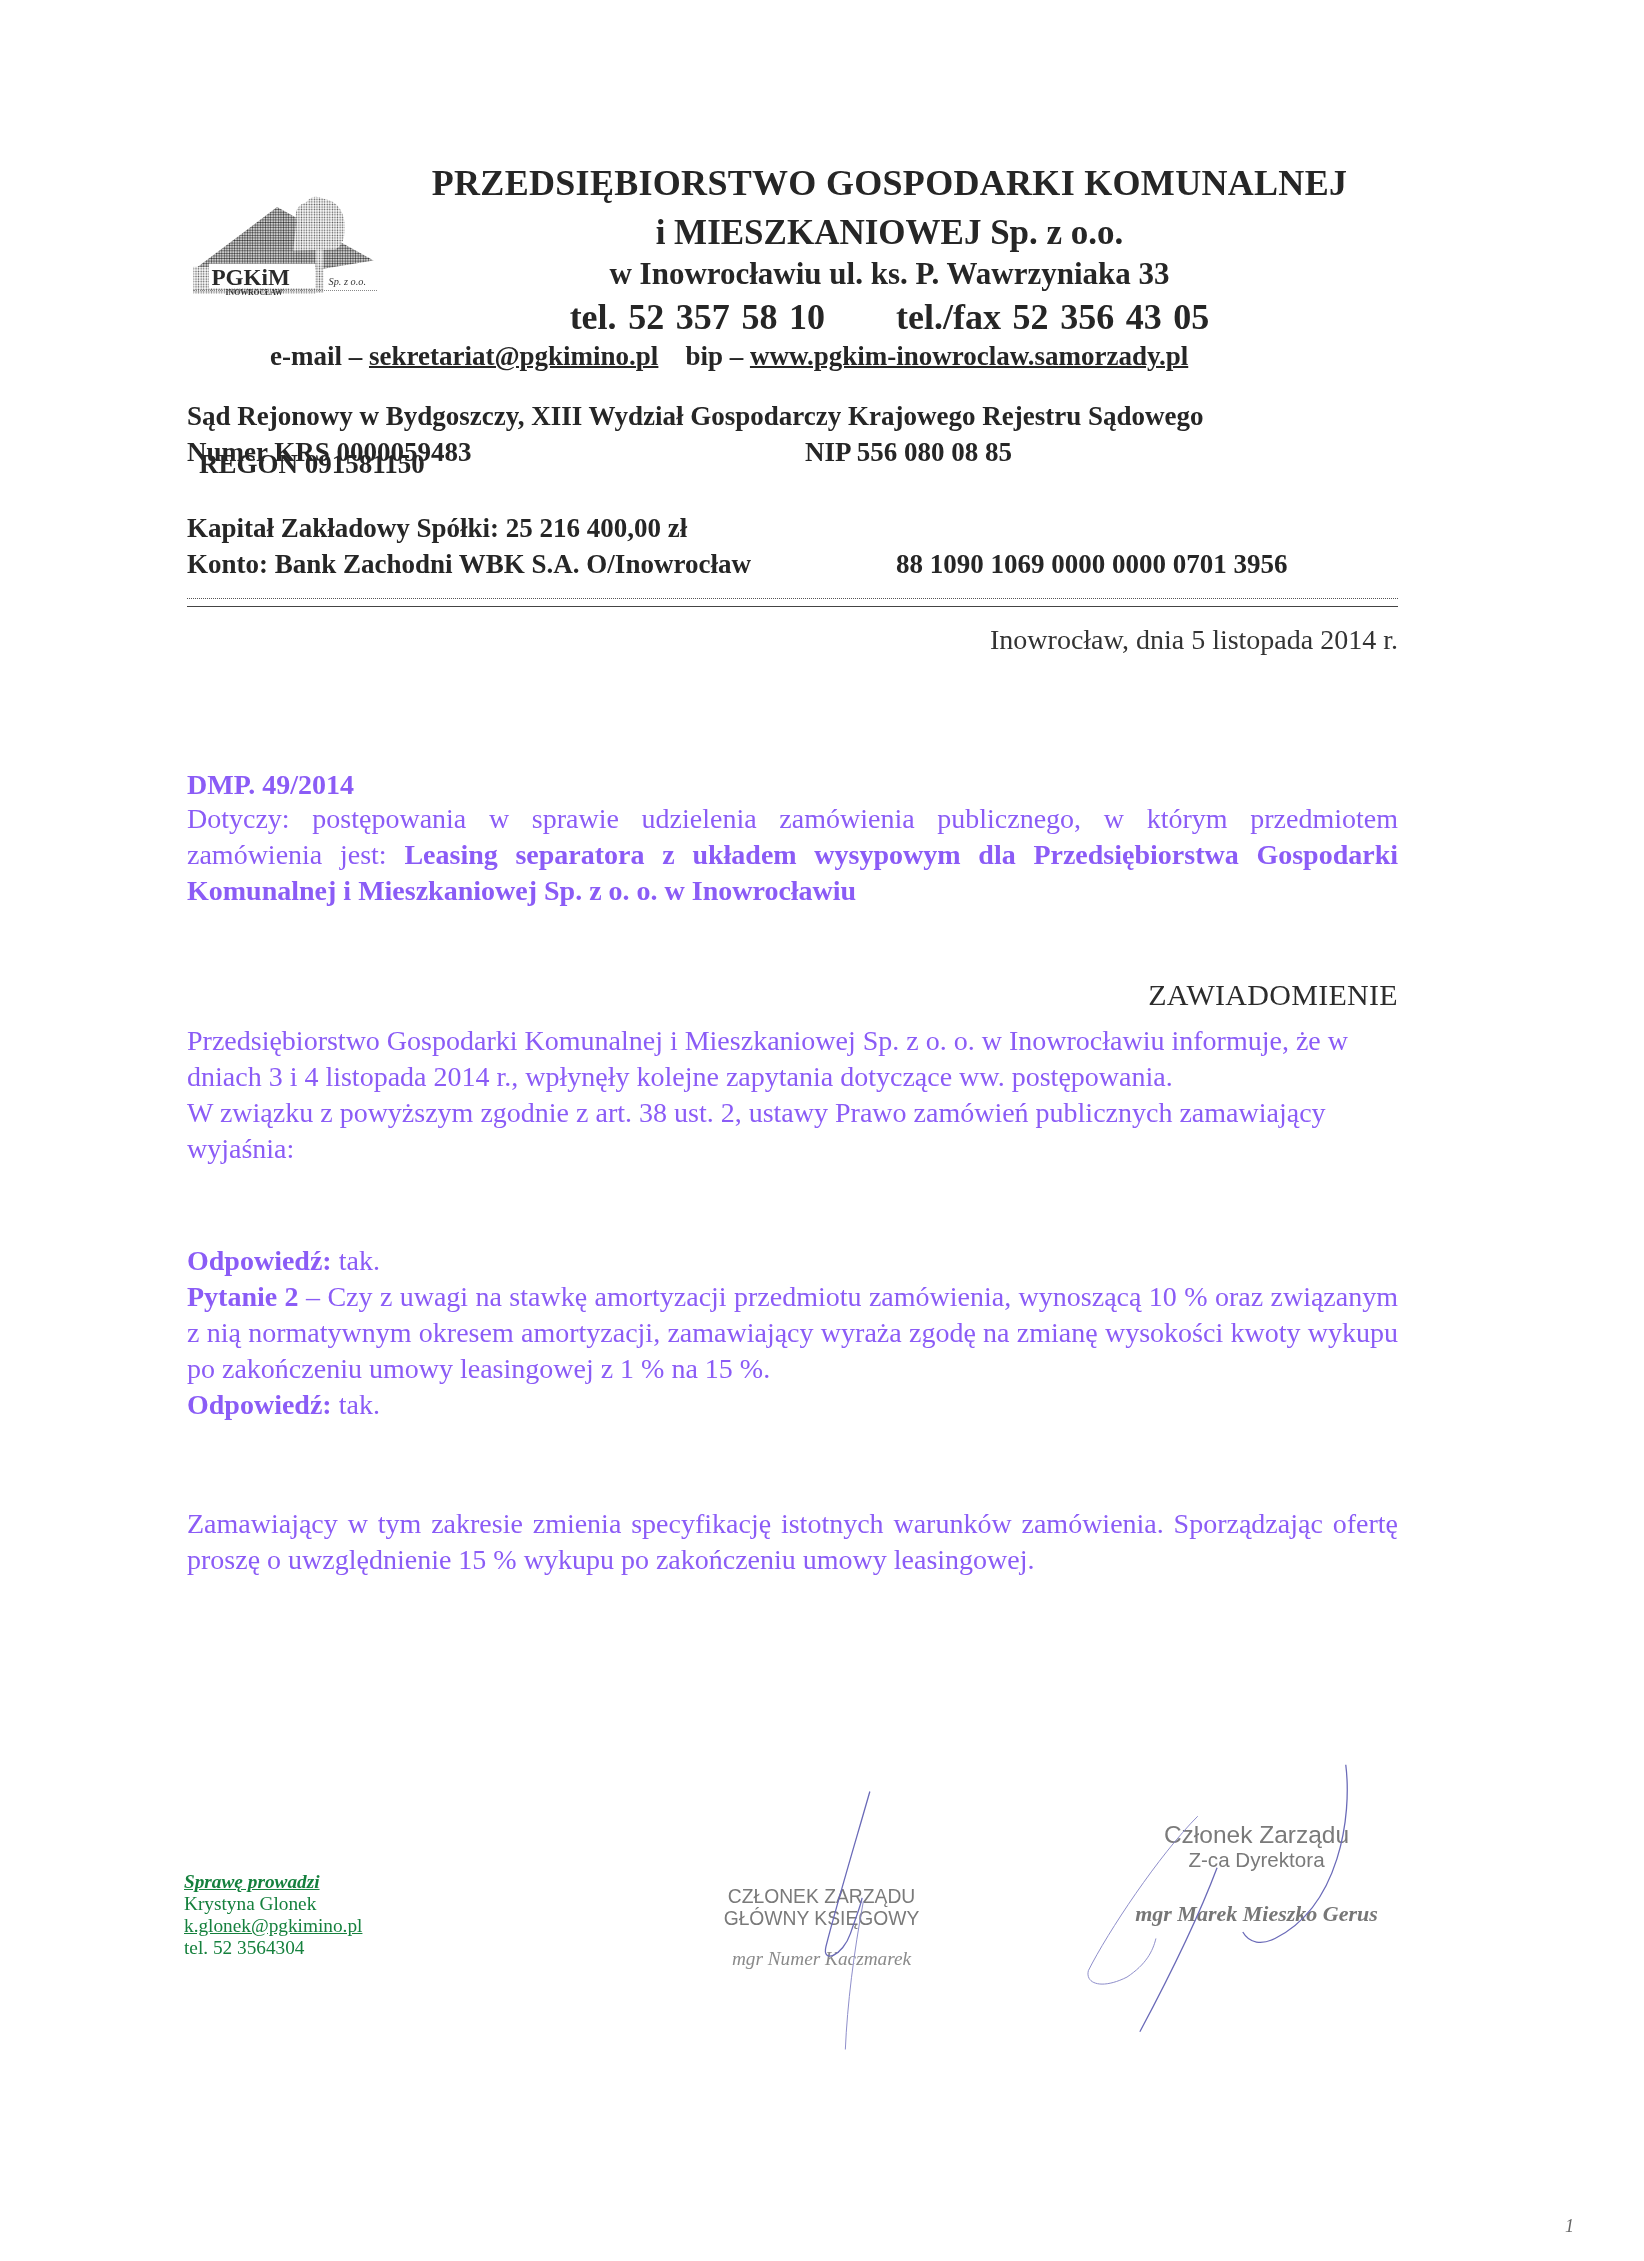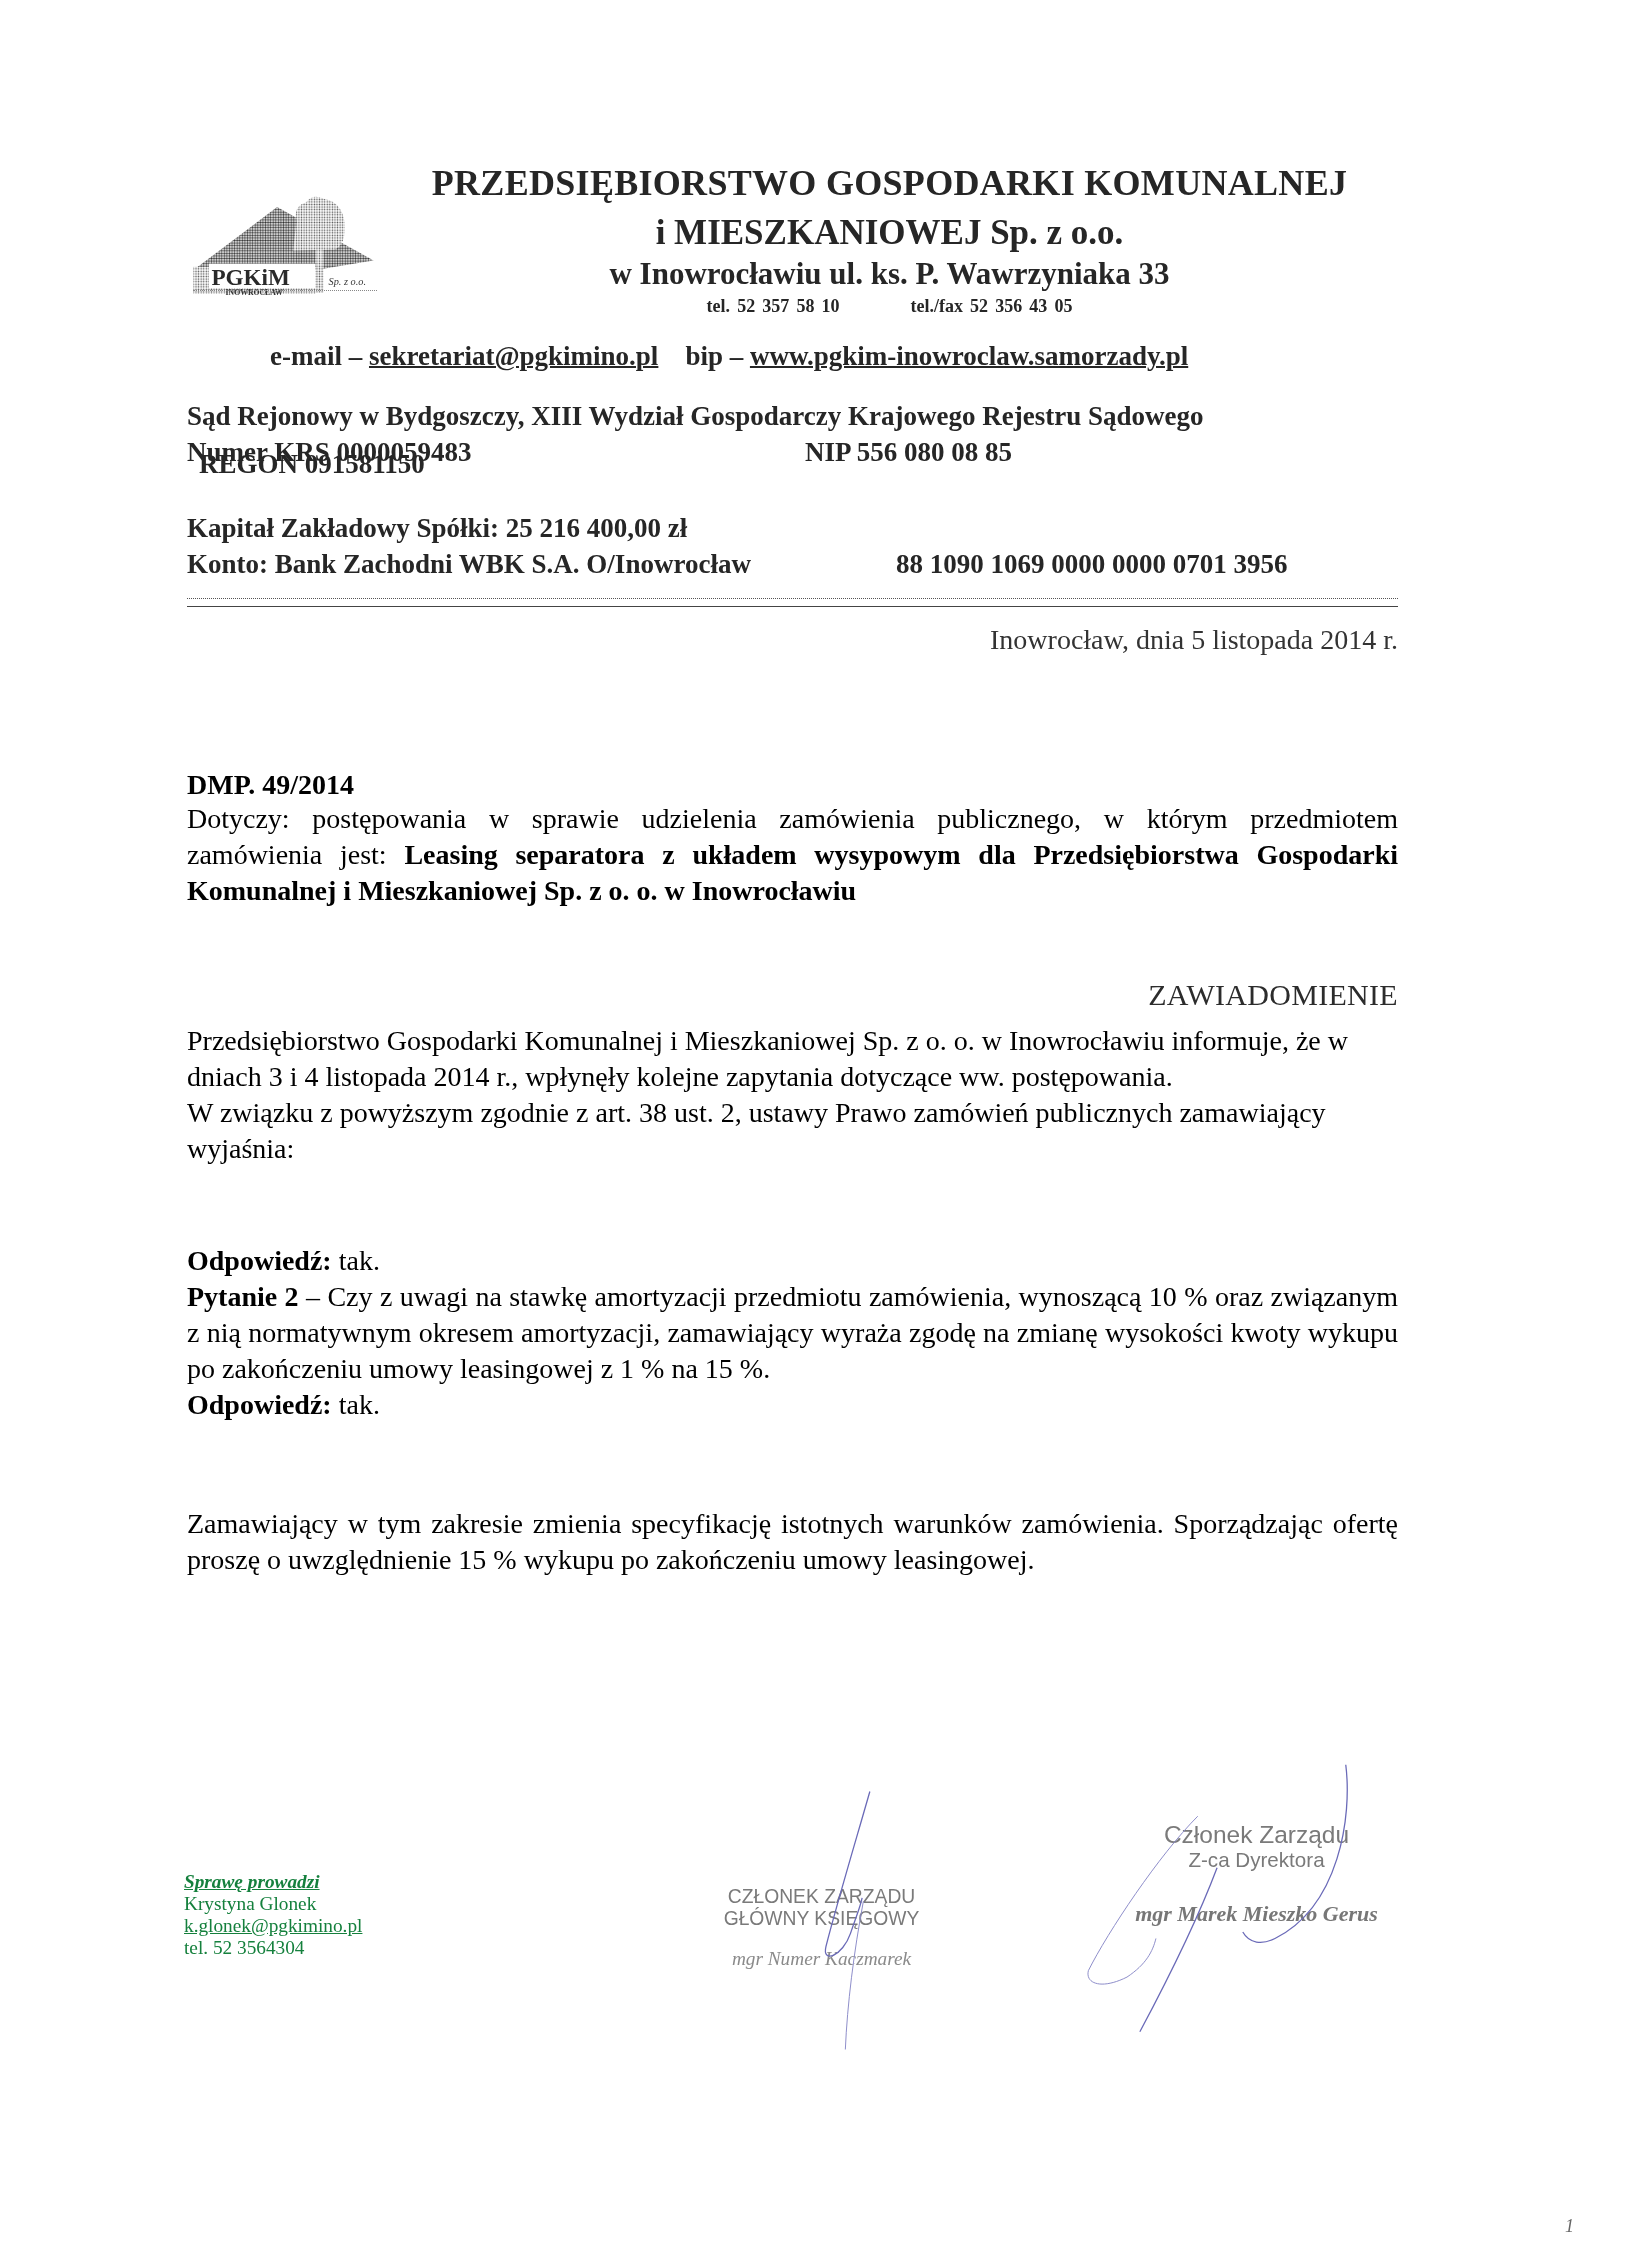--- a/index.html
+++ b/index.html
@@ -7,41 +7,41 @@
          font-family: "Liberation Serif", "DejaVu Serif", serif; color: #2a2a2a; }
   .abs { position: absolute; }
 
   
   .logo { left: 187px; top: 167px; width: 193px; height: 129px; }
   .logo-rule { left: 193px; top: 290px; width: 184px; border-top: 1.3px dotted #888; }
   .lh { left: 387px; width: 1005px; text-align: center; font-weight: bold; color: #262626; }
   .lh-1 { top: 162px; font-size: 36px; letter-spacing: 0.3px; }
   .lh-2 { top: 213px; font-size: 35px; }
   .lh-3 { top: 256px; font-size: 31px; }
-  .lh-4 { top: 296px; font-size: 18px; word-spacing: 2.6px; }
+  .lh-4 { top: 296px; font-size: 36px; word-spacing: 2.6px; }
   .lh-4 .gap { display: inline-block; width: 71px; }
   .lh-5 { left: 180px; width: 1224px; top: 341px; font-size: 27px; text-align: left; padding-left: 90px; box-sizing: border-box; }
   .lh-5 u { text-decoration: underline; text-decoration-thickness: 1.9px; }
 
   .reg { left: 187px; font-size: 27px; font-weight: bold; color: #262626; white-space: nowrap; }
   .reg-1 { top: 401px; }
   .reg-2 { top: 437px; }
   .reg-2 .right { position: absolute; left: 618px; }
   .reg-3 { top: 449px; margin-left: 12px; }
   .reg-4 { top: 513px; }
   .reg-5 { top: 549px; }
   .reg-5 .right { position: absolute; left: 709px; }
 
   .sep-dots { left: 187px; top: 598px; width: 1211px; border-top: 1.9px dotted #555; }
   .sep-line { left: 187px; top: 606px; width: 1211px; border-top: 1.9px solid #444; }
 
   .date { left: 902px; width: 496px; top: 624px; font-size: 28px; text-align: right; color: #333; }
 
   
-  .body-text { left: 187px; width: 1211px; font-size: 28px; line-height: 36px; color: #000000; text-align: justify; }
+  .body-text { left: 187px; width: 1211px; font-size: 28px; line-height: 36px; color: #8b5cf6; text-align: justify; }
   .ref { top: 767px; font-weight: bold; }
   .subject { top: 801px; text-align-last: left; }
   .subject b { font-weight: bold; }
   .title { left: 187px; width: 1211px; top: 950px; text-align: right; font-size: 30px; color: #2c2c2c; letter-spacing: 0.3px; margin-top: 28px; }
   .intro { top: 1023px; text-align: left; }
   .qa { top: 1243px; }
   .qa p { margin: 0; }
   .qa b { font-weight: bold; }
   .closing { top: 1506px; }
 

